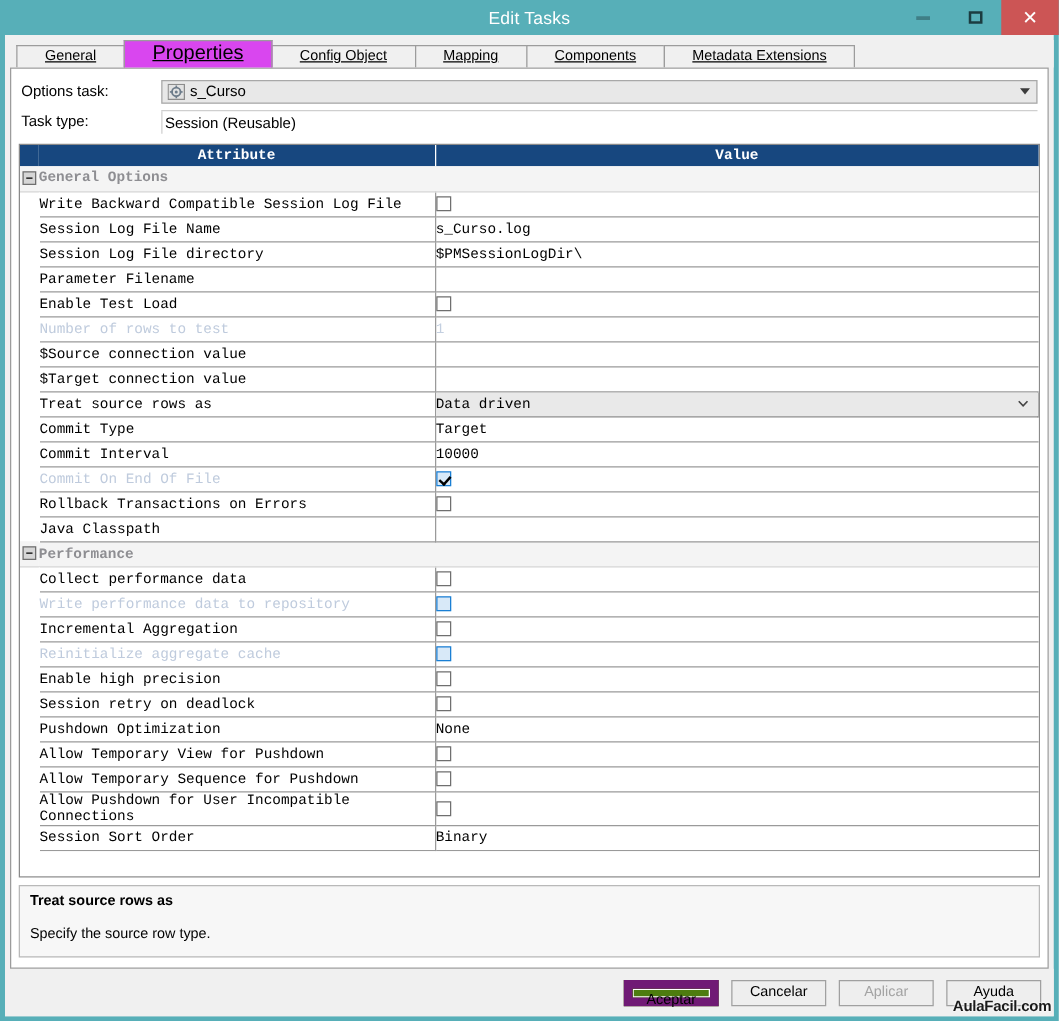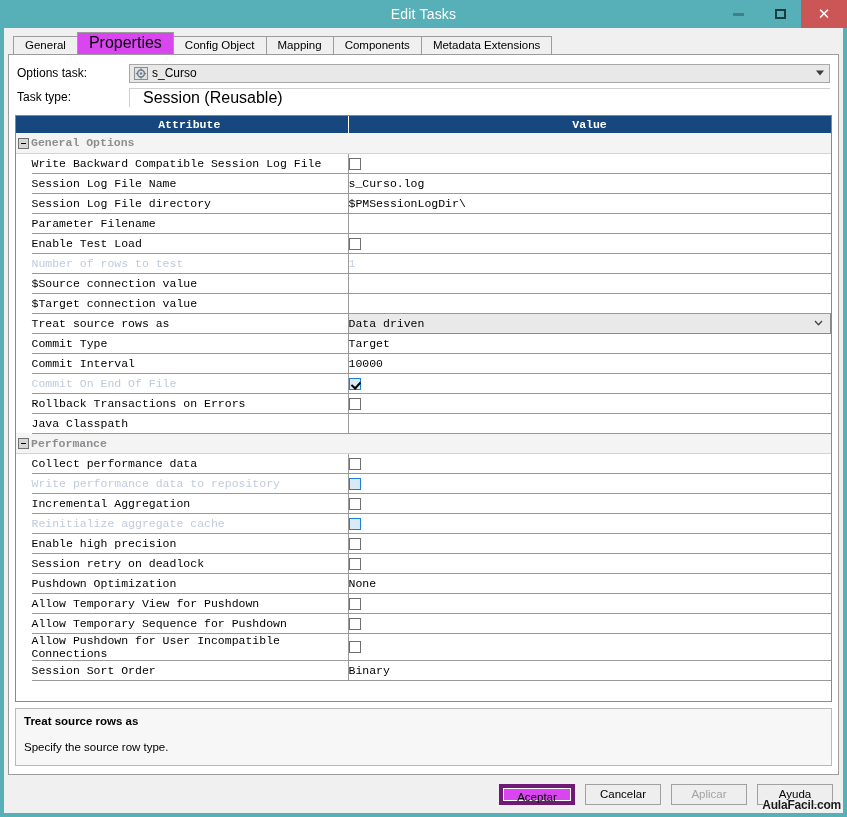--- a/index.html
+++ b/index.html
@@ -68,28 +68,29 @@
     display: flex;
     align-items: flex-end;
     padding-left: 9px;
     position: relative;
     background: #f0f0f0;
     margin-top: 4px;
   }
   .tab {
     height: 18px;
     line-height: 17px;
-    padding: 0 11px;
+    padding: 0 22px;
     font-size: 11.5px;
     background: #f0f0f0;
     border: 1px solid #9c9c9c;
     border-bottom: none;
     margin-right: -1px;
     color: #000;
     white-space: nowrap;
+    text-decoration: underline;
   }
   .tab.active {
     height: 22px;
     line-height: 20px;
     background: #d946ef;
     border-color: #9c9c9c;
     position: relative;
     z-index: 3;
     font-size: 16px;
   }
@@ -128,23 +129,23 @@
   .task-icon svg { display:block; }
   .select-arrow {
     position: absolute; right: 5px; top: 50%; transform: translateY(-50%);
     width: 0; height: 0;
     border-left: 4px solid transparent;
     border-right: 4px solid transparent;
     border-top: 5px solid #3c3c3c;
   }
   .tasktype-val {
     flex: 1 1 auto;
-    font-size: 16px;
+    font-size: 12px;
     border-top: 1px solid #cfcfcf;
-    padding-left: 14px;
+    padding-left: 3px;
     line-height: 18px;
     height: 19px;
     position: relative;
   }
   .tasktype-val::before {
     content:""; position:absolute; left:0; top:0; bottom:0; width:1px; background:#cfcfcf;
   }
 
   
   #grid-wrap {
@@ -293,22 +294,22 @@
     background: #eeeeee;
     border: 1px solid #a0a0a0;
     font-size: 11.5px;
     font-family: "Liberation Sans", sans-serif;
     color: #000;
     line-height: 19px;
     text-align: center;
     cursor: default;
   }
   .dlgbtn.default {
-    border: 4px solid #701a75;
-    background: #d946ef;
+    border: 7px solid #701a75;
+    background: #4d7c0f;
     box-shadow: inset 0 0 0 1px #ffffff;
   }
   .dlgbtn.disabled { color: #a3a3a3; }
 
   
   #watermark {
     position: absolute;
     right: 2px; bottom: 1px;
     font-size: 12px;
     font-weight: bold;

